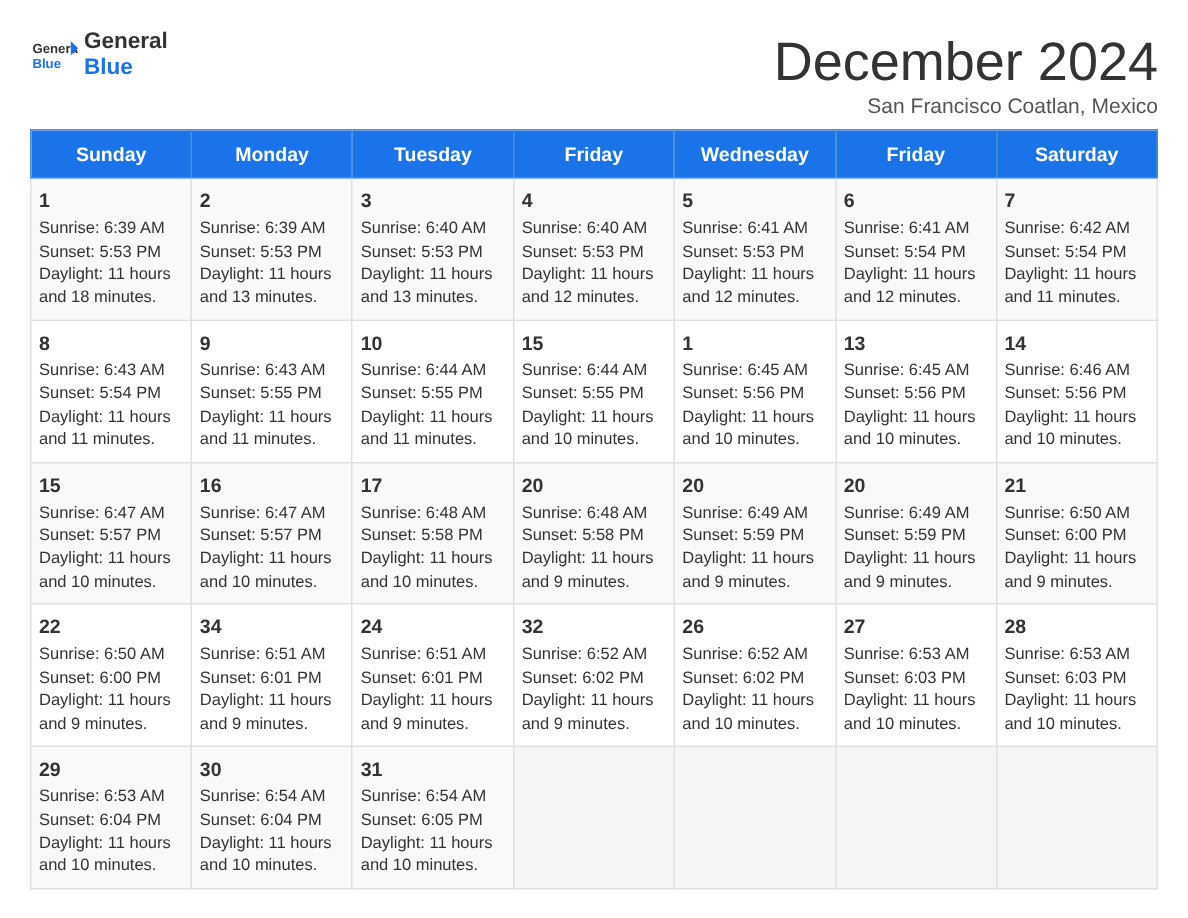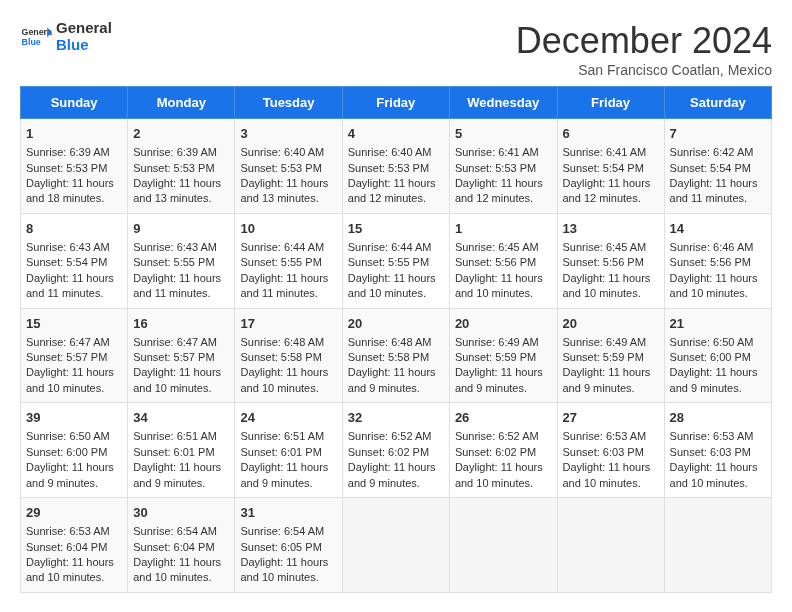--- a/index.html
+++ b/index.html
@@ -136,21 +136,21 @@
       <tr>
         <td><span class="day-num">15</span><span>Sunrise: 6:47 AM</span><br><span>Sunset: 5:57 PM</span><br><span>Daylight: 11 hours and 10 minutes.</span></td>
         <td><span class="day-num">16</span><span>Sunrise: 6:47 AM</span><br><span>Sunset: 5:57 PM</span><br><span>Daylight: 11 hours and 10 minutes.</span></td>
         <td><span class="day-num">17</span><span>Sunrise: 6:48 AM</span><br><span>Sunset: 5:58 PM</span><br><span>Daylight: 11 hours and 10 minutes.</span></td>
         <td><span class="day-num">20</span><span>Sunrise: 6:48 AM</span><br><span>Sunset: 5:58 PM</span><br><span>Daylight: 11 hours and 9 minutes.</span></td>
         <td><span class="day-num">20</span><span>Sunrise: 6:49 AM</span><br><span>Sunset: 5:59 PM</span><br><span>Daylight: 11 hours and 9 minutes.</span></td>
         <td><span class="day-num">20</span><span>Sunrise: 6:49 AM</span><br><span>Sunset: 5:59 PM</span><br><span>Daylight: 11 hours and 9 minutes.</span></td>
         <td><span class="day-num">21</span><span>Sunrise: 6:50 AM</span><br><span>Sunset: 6:00 PM</span><br><span>Daylight: 11 hours and 9 minutes.</span></td>
       </tr>
       <tr>
-        <td><span class="day-num">39</span><span>Sunrise: 6:50 AM</span><br><span>Sunset: 6:00 PM</span><br><span>Daylight: 11 hours and 9 minutes.</span></td>
+        <td><span class="day-num">22</span><span>Sunrise: 6:50 AM</span><br><span>Sunset: 6:00 PM</span><br><span>Daylight: 11 hours and 9 minutes.</span></td>
         <td><span class="day-num">34</span><span>Sunrise: 6:51 AM</span><br><span>Sunset: 6:01 PM</span><br><span>Daylight: 11 hours and 9 minutes.</span></td>
         <td><span class="day-num">24</span><span>Sunrise: 6:51 AM</span><br><span>Sunset: 6:01 PM</span><br><span>Daylight: 11 hours and 9 minutes.</span></td>
         <td><span class="day-num">32</span><span>Sunrise: 6:52 AM</span><br><span>Sunset: 6:02 PM</span><br><span>Daylight: 11 hours and 9 minutes.</span></td>
         <td><span class="day-num">26</span><span>Sunrise: 6:52 AM</span><br><span>Sunset: 6:02 PM</span><br><span>Daylight: 11 hours and 10 minutes.</span></td>
         <td><span class="day-num">27</span><span>Sunrise: 6:53 AM</span><br><span>Sunset: 6:03 PM</span><br><span>Daylight: 11 hours and 10 minutes.</span></td>
         <td><span class="day-num">28</span><span>Sunrise: 6:53 AM</span><br><span>Sunset: 6:03 PM</span><br><span>Daylight: 11 hours and 10 minutes.</span></td>
       </tr>
       <tr>
         <td><span class="day-num">29</span><span>Sunrise: 6:53 AM</span><br><span>Sunset: 6:04 PM</span><br><span>Daylight: 11 hours and 10 minutes.</span></td>
         <td><span class="day-num">30</span><span>Sunrise: 6:54 AM</span><br><span>Sunset: 6:04 PM</span><br><span>Daylight: 11 hours and 10 minutes.</span></td>

